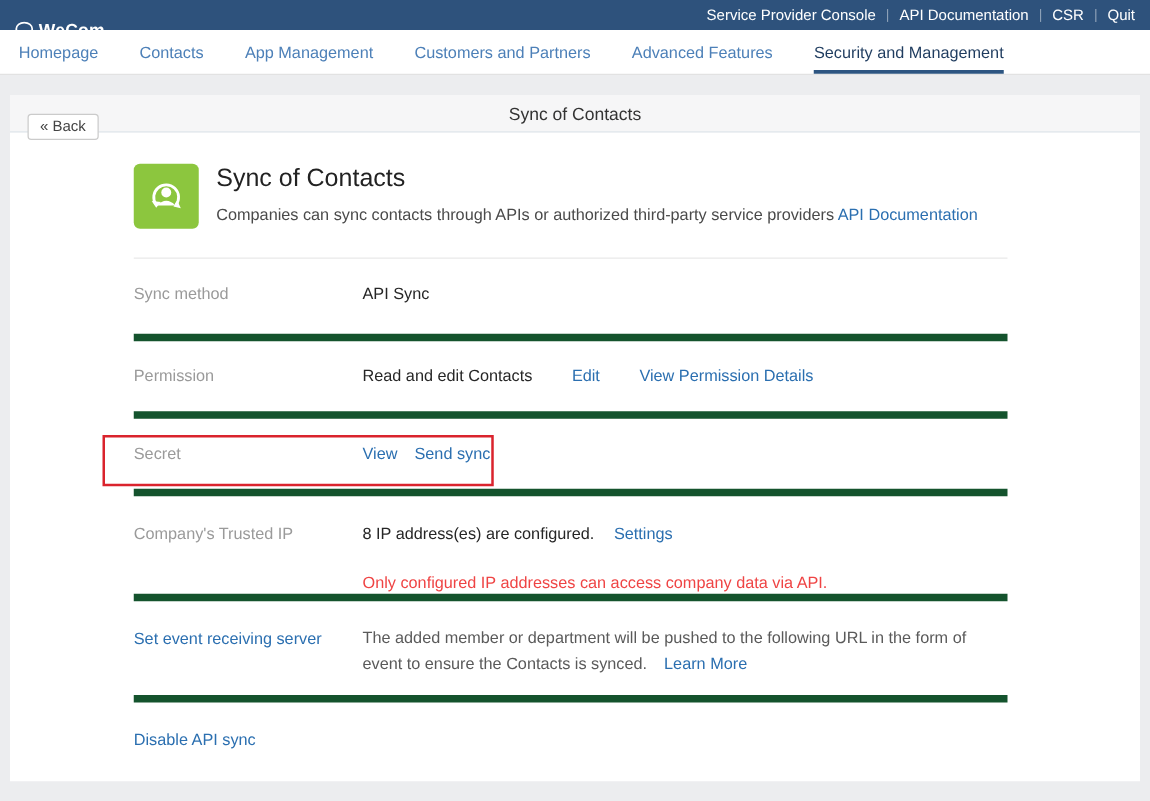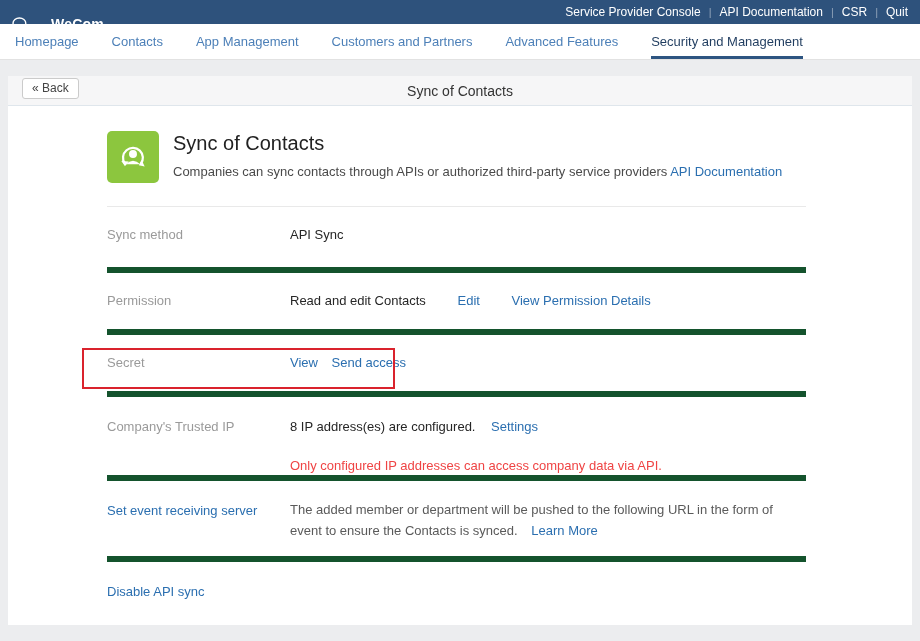--- a/index.html
+++ b/index.html
@@ -9,21 +9,21 @@
     background:#ecedef;
     color:#262626;
     font-size:13px;
   }
   
   .topbar {
     height:24px; background:#2e527c; color:#fff;
     display:flex; align-items:center; justify-content:space-between;
     padding:0 12px;
   }
-  .brand { display:flex; align-items:center; gap:22px; font-size:14px; font-weight:bold; letter-spacing:.2px;margin-top:24px; }
+  .brand { display:flex; align-items:center; gap:2px; font-size:14px; font-weight:bold; letter-spacing:.2px;margin-top:24px; }
   .brand svg { display:block; }
   .toplinks { display:flex; align-items:center; gap:8px; font-size:12px; }
   .toplinks a { color:#fff; text-decoration:none; cursor:pointer; }
   .topsep { color:rgba(255,255,255,.45); font-size:11px; }
   
   .nav {
     height:36px; background:#fff; border-bottom:1px solid #e2e2e2;
     display:flex; align-items:center; padding-left:15px; gap:33px;
   }
   .nav-item {
@@ -37,21 +37,21 @@
   
   .panel {
     margin:16px 8px 0 8px; background:#fff; height:549px;
   }
   .backbar {
     height:30px; background:#f6f6f7; border-bottom:1px solid #dfe6ec;
     position:relative; text-align:center;
   }
   .backbar-title { line-height:30px; font-size:14px; color:#333; }
   .back-btn {
-    position:absolute; left:14px; top:2px;
+    position:absolute; left:14px; top:15px;
     background:#fff; border:1px solid #cbcbcb; border-radius:3px;
     font-size:12px; color:#444; padding:2px 9px 3px 9px; cursor:pointer;
     font-family:inherit;
   }
   
   .content { margin-left:99px; margin-right:106px; }
   .hero { padding-top:25px; height:101px; border-bottom:1px solid #e9e9e9; display:flex; gap:14px; }
   .hero-icon {
     width:52px; height:52px; border-radius:5px; background:#8cc63e; flex:0 0 52px;
     display:flex; align-items:center; justify-content:center;
@@ -156,21 +156,21 @@
         <a class="lnk">Edit</a>
         <a class="lnk">View Permission Details</a>
       </div>
     </div>
 
     <div class="row row-mid">
       <div class="annotation-box"></div>
       <div class="label">Secret</div>
       <div class="val">
         <a class="lnk">View</a>
-        <a class="lnk" style="margin-left:10px">Send access</a>
+        <a class="lnk" style="margin-left:10px">Send sync</a>
       </div>
     </div>
 
     <div class="row row-tall">
       <div class="label">Company's Trusted IP</div>
       <div>
         <span class="val">8 IP address(es) are configured.</span>
         <a class="lnk" style="margin-left:12px">Settings</a>
         <div class="note">Only configured IP addresses can access company data via API.</div>
       </div>

